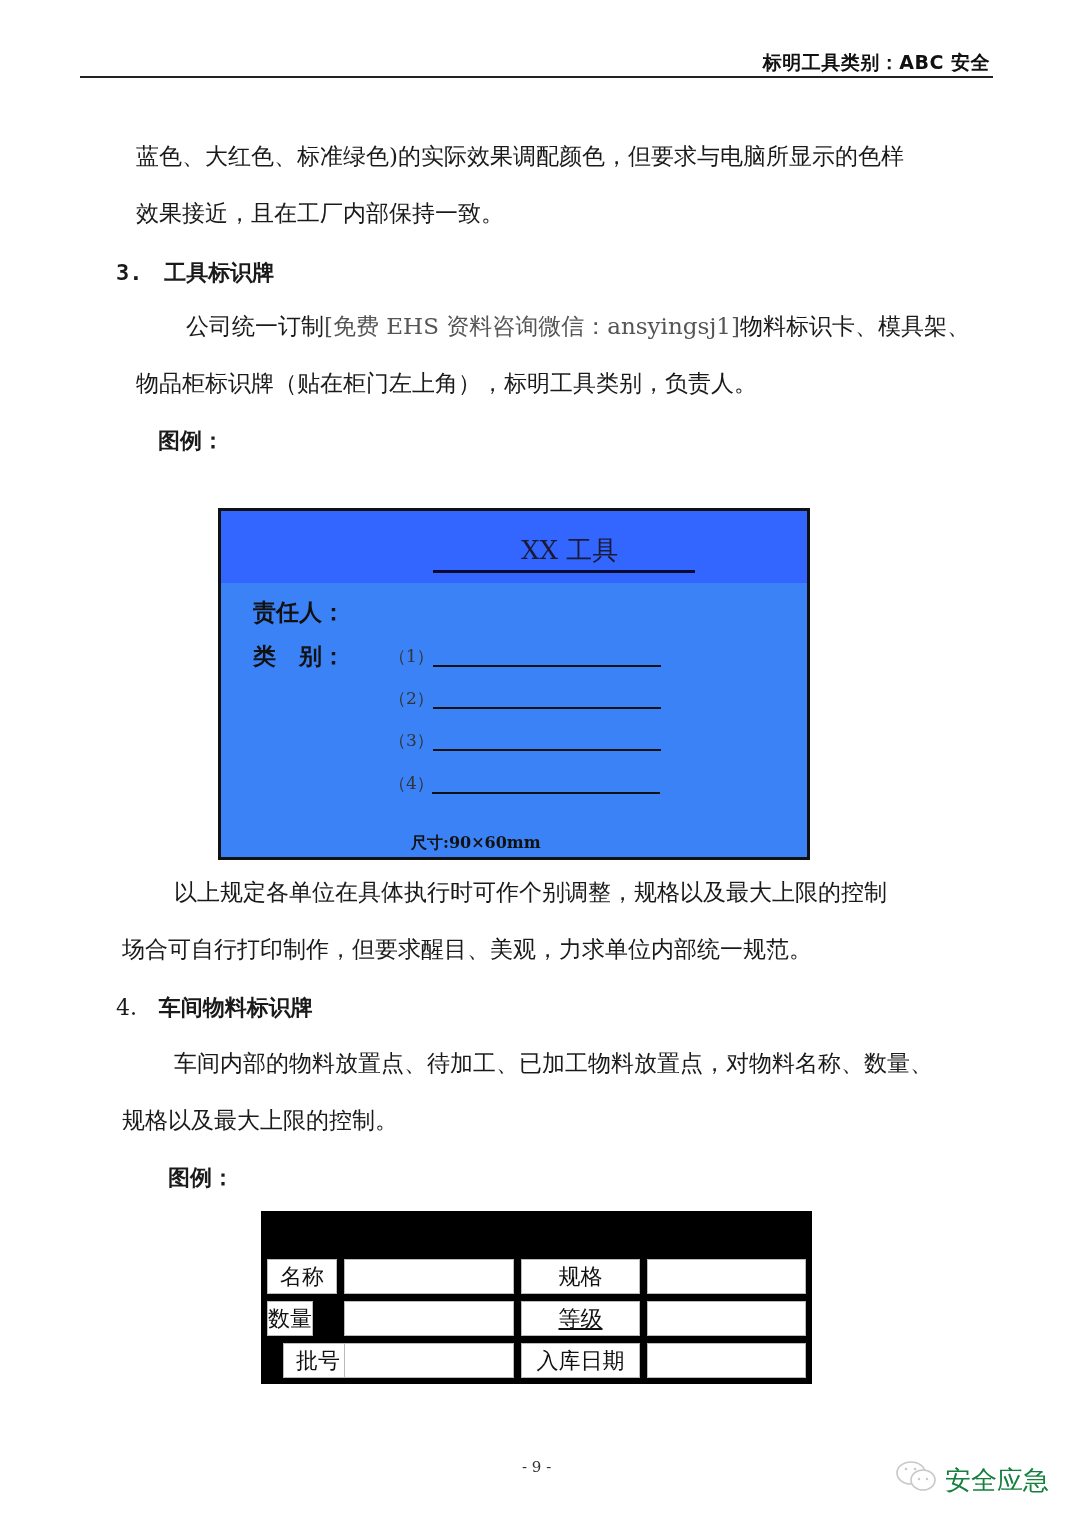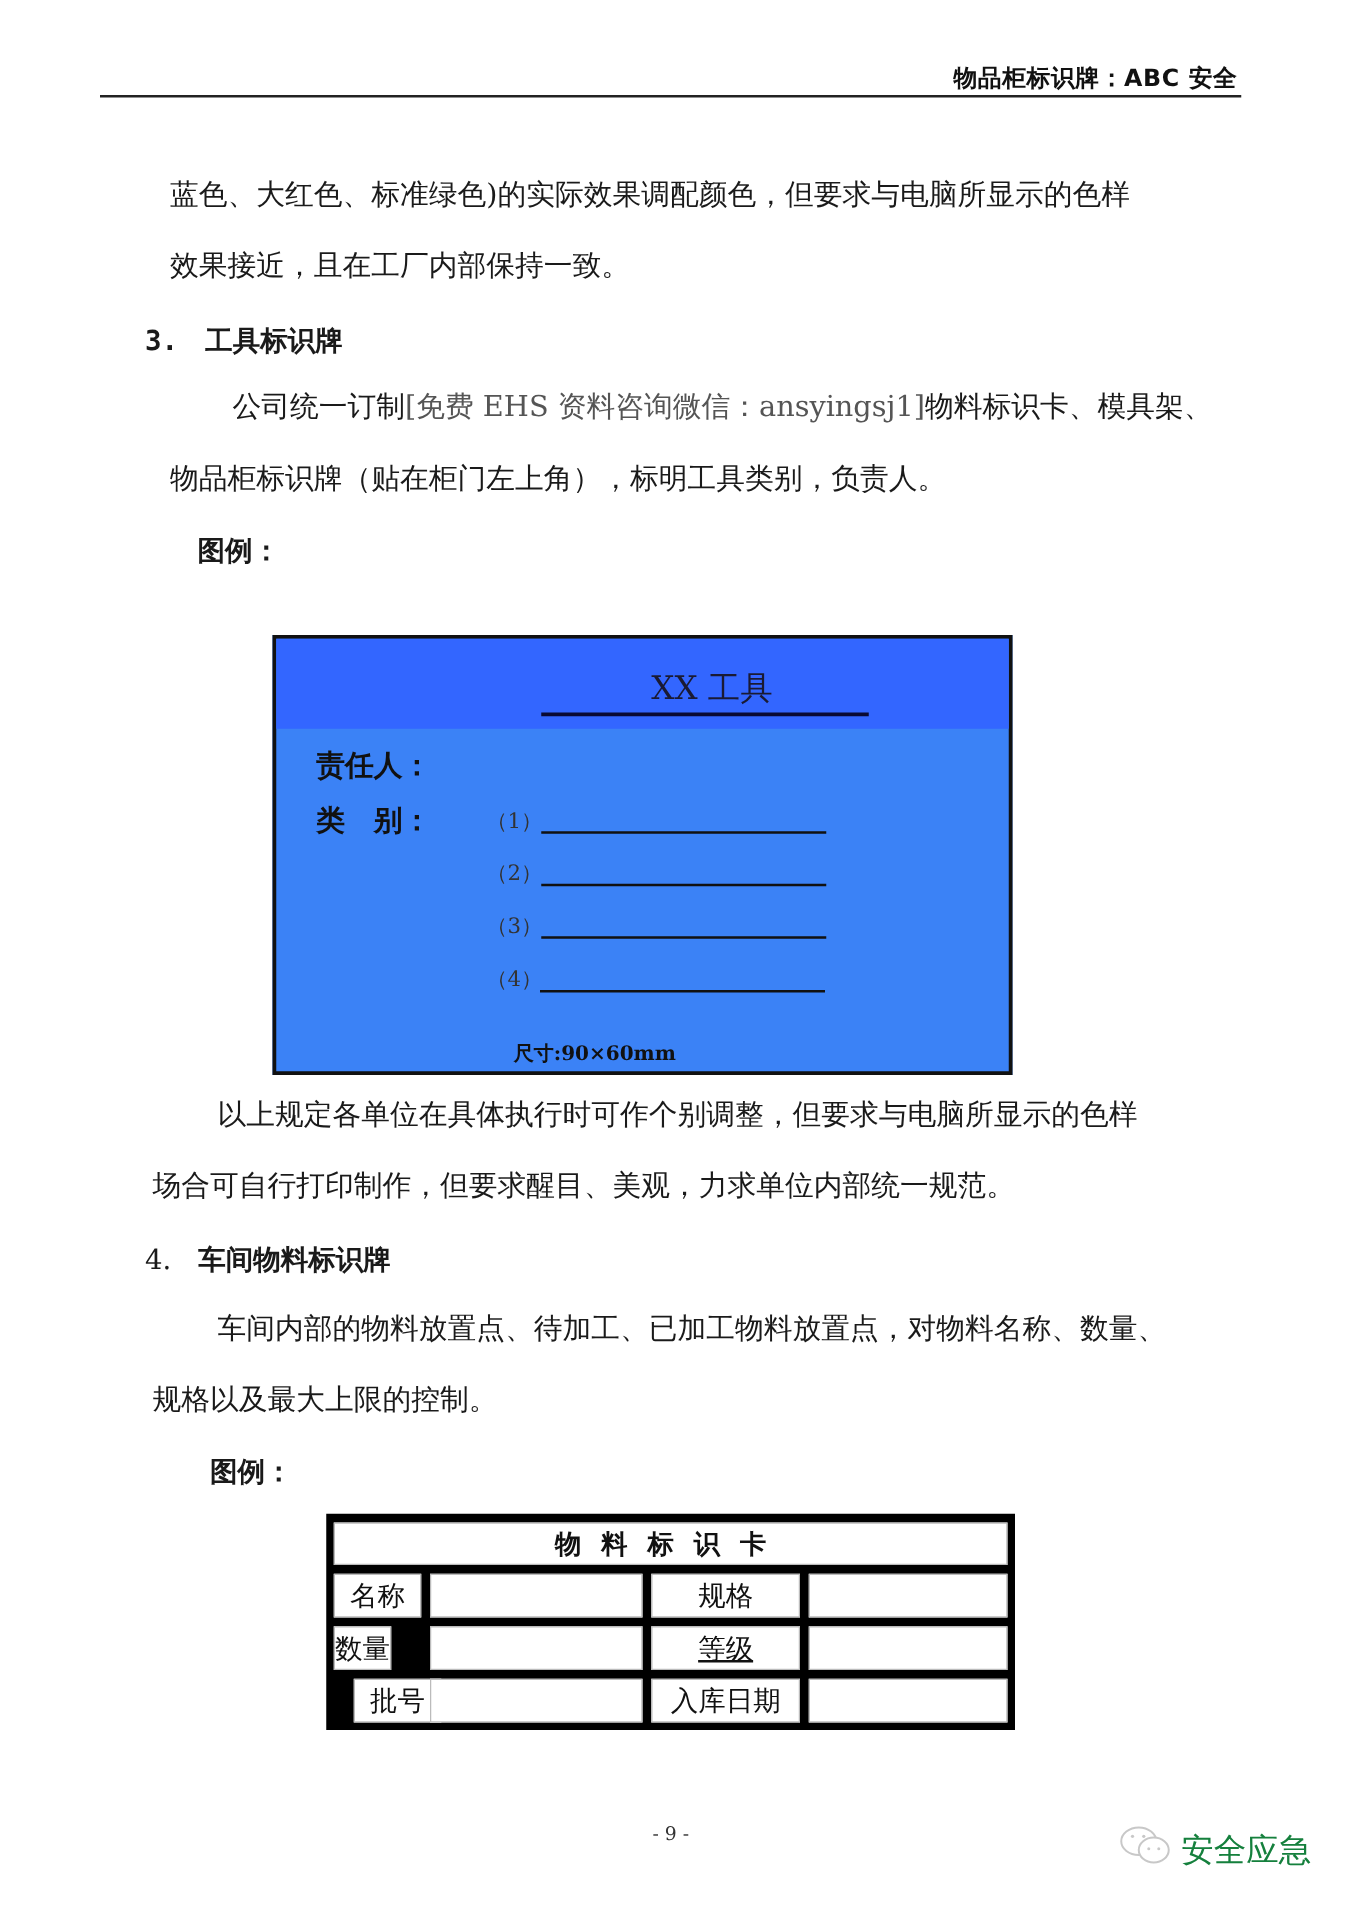--- a/index.html
+++ b/index.html
@@ -33,21 +33,21 @@
                 font-family: "DejaVu Sans", "Liberation Sans", sans-serif; font-size: 22px; color: #111; }
     .mat-title { font-weight: bold; letter-spacing: 16px; font-size: 21px; }
 
     .page-num { left: 522px; top: 1458px; font-size: 15px; color: #333; }
     .footer-wm { left: 895px; top: 1460px; display: flex; align-items: center; gap: 6px;
                  font-family: "DejaVu Sans", "Liberation Sans", sans-serif; font-size: 26px; color: #15803d; }
   </style>
 </head>
 <body>
 
-<div class="abs header-text">物品柜标识牌：ABC 安全</div>
+<div class="abs header-text">标明工具类别：ABC 安全</div>
 <div class="abs header-rule"></div>
 
 <div class="abs para" style="left:136px; top:128px;">蓝色、大红色、标准绿色)的实际效果调配颜色，但要求与电脑所显示的色样</div>
 <div class="abs para" style="left:136px; top:185px;">效果接近，且在工厂内部保持一致。</div>
 
 <div class="abs heading" style="left:116px; top:258px;">
   <span class="num">3.</span>
   <span style="margin-left:14px;">工具标识牌</span>
 </div>
 
@@ -74,35 +74,34 @@
 
   <div class="cat-num" style="left:168px; top:218px;">（3）</div>
   <div class="cat-line" style="left:212px; top:238px;"></div>
 
   <div class="cat-num" style="left:168px; top:261px;">（4）</div>
   <div class="cat-line" style="left:211px; top:281px;"></div>
 
   <div class="size-note">尺寸:90×60mm</div>
 </div>
 
-<div class="abs para" style="left:174px; top:864px;">以上规定各单位在具体执行时可作个别调整，但要求与电脑所显示的色样</div>
+<div class="abs para" style="left:174px; top:864px;">以上规定各单位在具体执行时可作个别调整，规格以及最大上限的控制</div>
 <div class="abs para" style="left:122px; top:921px;">场合可自行打印制作，但要求醒目、美观，力求单位内部统一规范。</div>
 
 <div class="abs heading" style="left:116px; top:993px;">
   <span style="font-family:'DejaVu Serif','Liberation Serif',serif; font-weight:normal;">4.</span>
   <span style="margin-left:14px;">车间物料标识牌</span>
 </div>
 
 <div class="abs para" style="left:174px; top:1035px;">车间内部的物料放置点、待加工、已加工物料放置点，对物料名称、数量、</div>
 <div class="abs para" style="left:122px; top:1092px;">规格以及最大上限的控制。</div>
 
 <div class="abs heading" style="left:168px; top:1163px;">图例：</div>
 
 <div class="abs mat-card">
-  <div class="mat-cell mat-title" style="left:6px; top:7px; width:539px; height:34px;">物料标识卡</div>
 
   <div class="mat-cell" style="left:6px; top:48px; width:70px; height:35px;">名称</div>
   <div class="mat-cell" style="left:83px; top:48px; width:170px; height:35px;"></div>
   <div class="mat-cell" style="left:260px; top:48px; width:119px; height:35px;">规格</div>
   <div class="mat-cell" style="left:386px; top:48px; width:159px; height:35px;"></div>
 
   <div class="mat-cell" style="left:6px; top:90px; width:46px; height:35px;">数量</div>
   <div class="mat-cell" style="left:83px; top:90px; width:170px; height:35px;"></div>
   <div class="mat-cell" style="left:260px; top:90px; width:119px; height:35px;text-decoration:underline;">等级</div>
   <div class="mat-cell" style="left:386px; top:90px; width:159px; height:35px;"></div>

